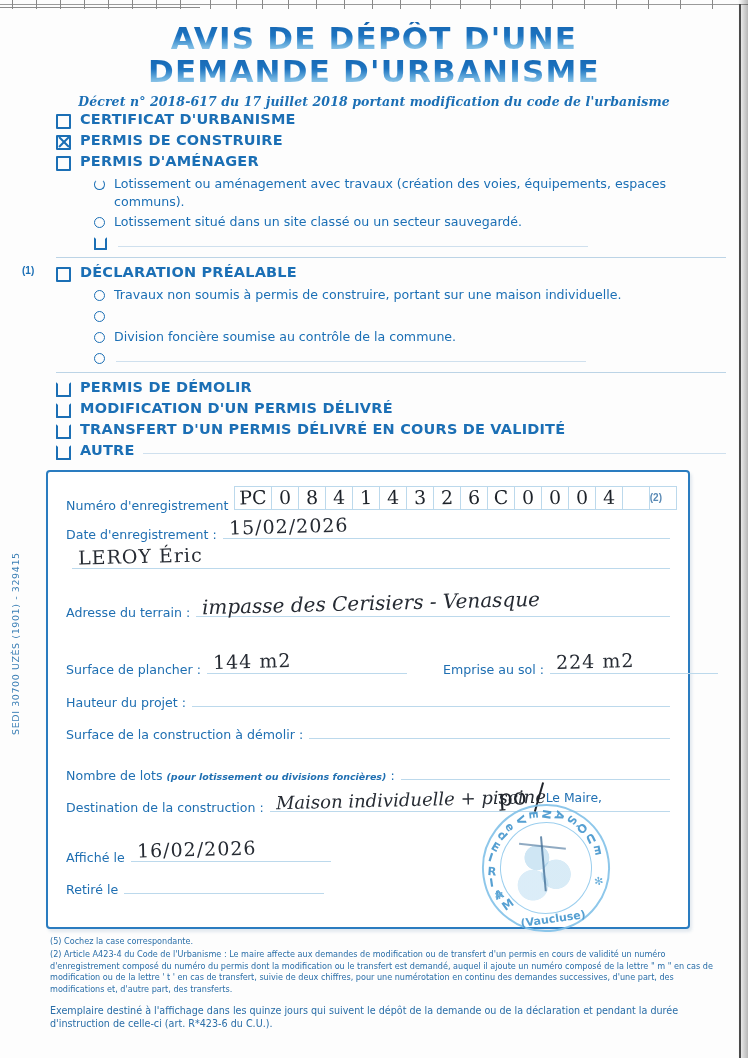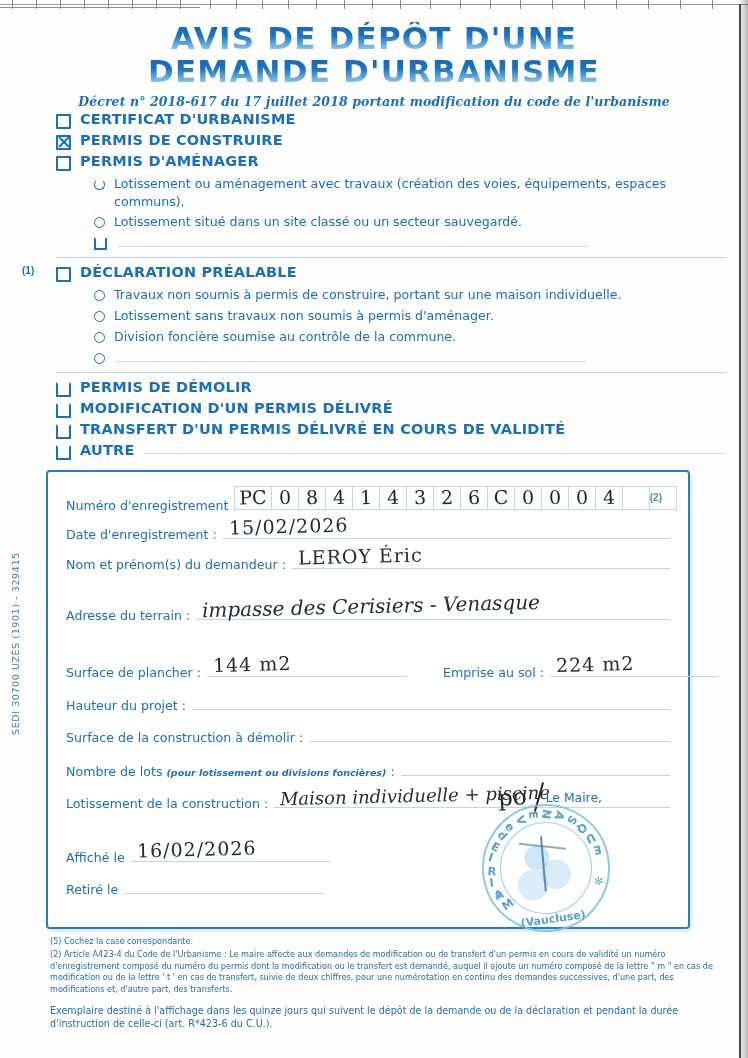--- a/index.html
+++ b/index.html
@@ -488,21 +488,20 @@
       <div class="box"></div>
       <div class="chk-label">DÉCLARATION PRÉALABLE</div>
     </div>
 
     <div class="sub-row" style="margin-top:3px">
       <div class="circ"></div>
       <div class="sub-label">Travaux non soumis à permis de construire, portant sur une maison individuelle.</div>
     </div>
     <div class="sub-row" style="margin-top:2px">
       <div class="circ"></div>
-      <div class="sub-label">Lotissement sans travaux non soumis à permis d'aménager.</div>
     </div>
     <div class="sub-row" style="margin-top:2px">
       <div class="circ"></div>
       <div class="sub-label">Division foncière soumise au contrôle de la commune.</div>
     </div>
     <div class="sub-row" style="margin-top:2px">
       <div class="circ"></div>
       <div class="fillrule short"></div>
     </div>
 
@@ -586,21 +585,20 @@
       </div>
 
       <div class="frow" style="margin-bottom:9px">
         <div class="flabel">Date d'enregistrement :</div>
         <div class="fline">
           <span class="hw">15/02/2026</span>
         </div>
       </div>
 
       <div class="frow" style="margin-bottom:30px">
-        <div class="flabel">Nom et prénom(s) du demandeur :</div>
         <div class="fline">
           <span class="hw">LEROY Éric</span>
         </div>
       </div>
 
       <div class="frow" style="margin-bottom:36px">
         <div class="flabel">Adresse du terrain :</div>
         <div class="fline">
           <span class="hw cursive">impasse des Cerisiers - Venasque</span>
         </div>
@@ -617,40 +615,40 @@
         </div>
       </div>
 
       <div class="frow" style="margin-bottom:11px">
         <div class="flabel">Hauteur du projet :</div>
         <div class="fline">
           <span class="hw"></span>
         </div>
       </div>
 
-      <div class="frow" style="margin-bottom:13px">
+      <div class="frow" style="margin-bottom:20px">
         <div class="flabel">Surface de la construction à démolir :</div>
         <div class="fline">
           <span class="hw"></span>
         </div>
       </div>
 
       <div class="frow" style="margin-bottom:11px">
         <div class="flabel">
           <span>Nombre de lots</span>
           <span class="tiny-ital">(pour lotissement ou divisions foncières)</span>
           <span>:</span>
         </div>
         <div class="fline">
           <span class="hw"></span>
         </div>
       </div>
 
       <div class="frow">
-        <div class="flabel">Lotissement de la construction :</div>
+        <div class="flabel">Destination de la construction :</div>
         <div class="fline">
           <span class="hw cursive" style="font-size:18px">Maison individuelle + piscine</span>
         </div>
       </div>
 
       <div class="maire-zone">
         <span class="po-mark">po</span>
         <span class="po-slash"></span>
         <span>Le Maire,</span>
       </div>

